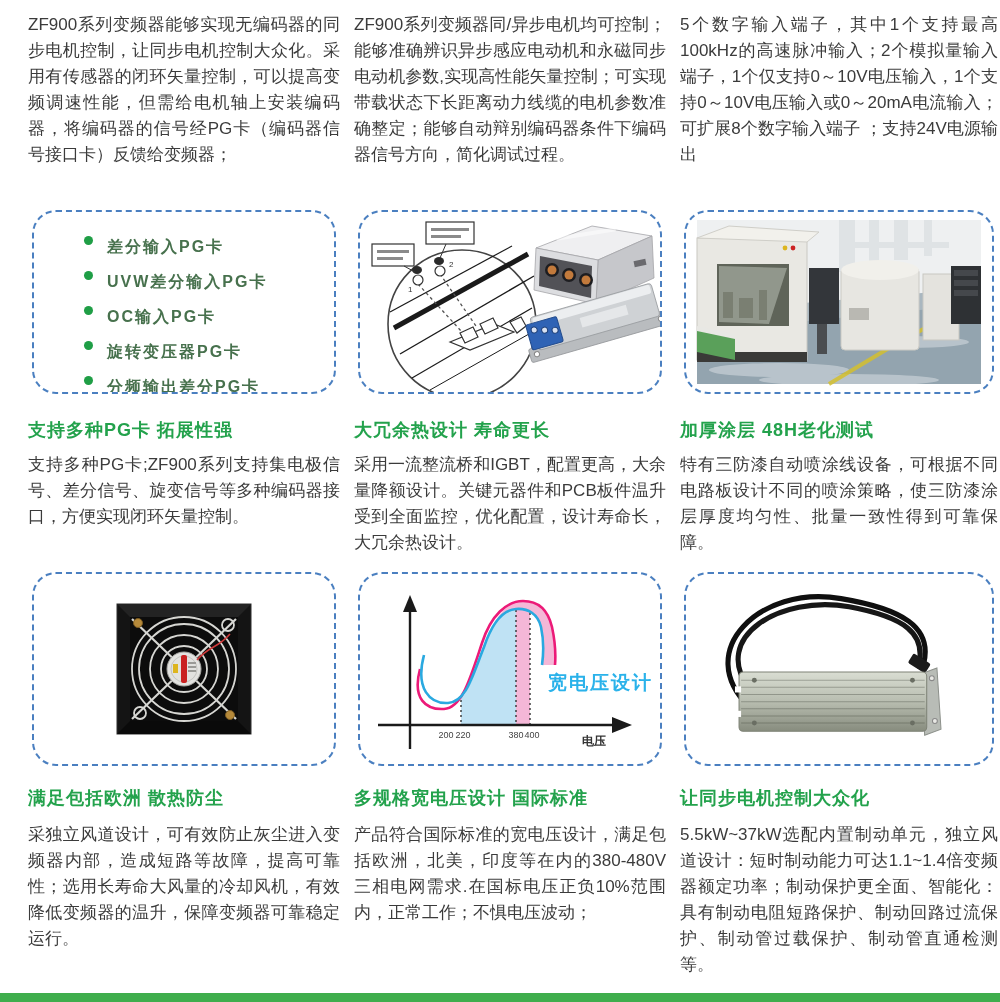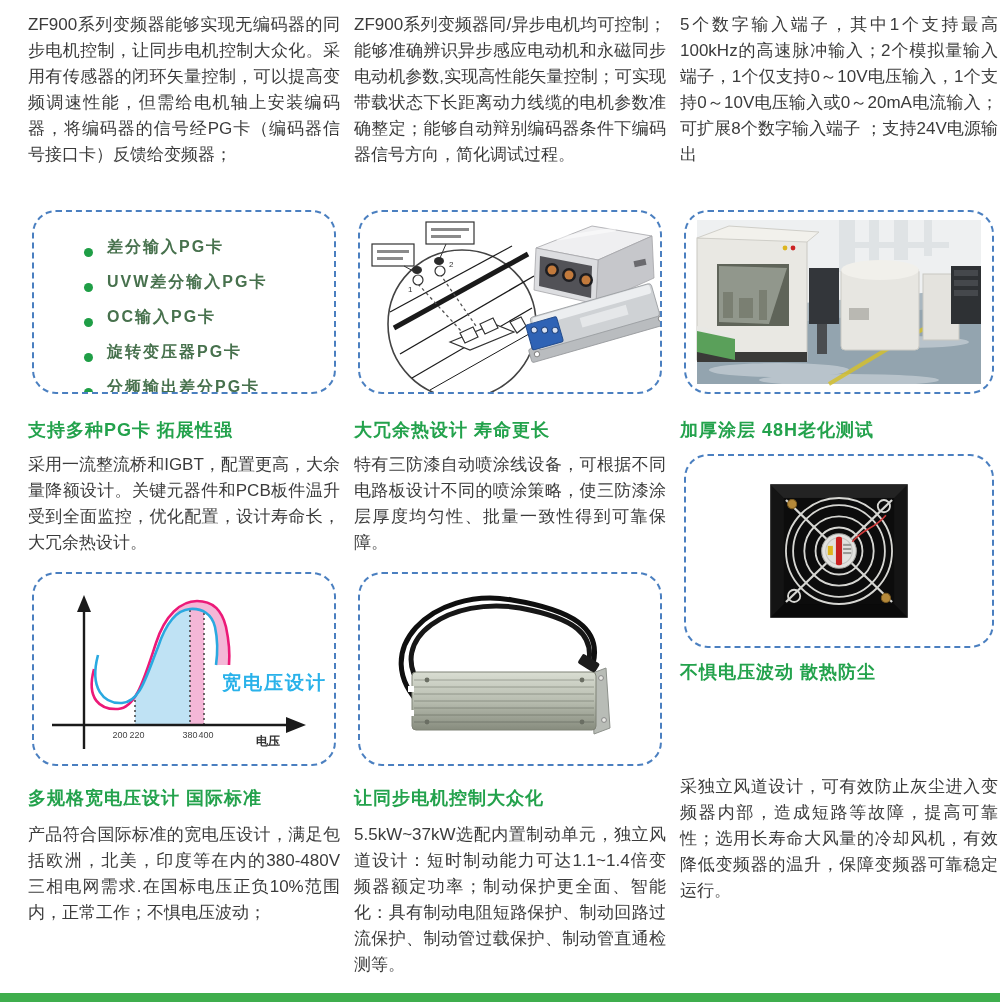--- a/index.html
+++ b/index.html
@@ -19,21 +19,21 @@
     border-radius:24px;
     margin:2px 4px 0 4px;
     position:relative;
     overflow:hidden;
     background:#fff;
   }
   .h184{height:180px;}
   .h192{height:190px;}
   .fhead{display:flex;align-items:center;color:#23a24c;font-size:18px;font-weight:bold;letter-spacing:1px;}
   .pg-list{padding:24px 0 0 50px;}
-  .pg-item{display:flex;align-items:flex-end;font-size:16px;line-height:21px;letter-spacing:2px;color:#47714d;font-weight:bold;}
+  .pg-item{display:flex;align-items:flex-start;font-size:16px;line-height:21px;letter-spacing:2px;color:#47714d;font-weight:bold;}
   .pg-item + .pg-item{margin-top:14px;}
   .dot{width:9px;height:9px;border-radius:50%;background:#1f9e46;display:inline-block;margin-right:14px;flex:0 0 auto;}
   .pg-ellipsis{margin:4px 0 0 23px;color:#6a8a6e;font-size:15px;letter-spacing:4px;font-weight:bold;}
   .bottom-bar{position:absolute;left:0;bottom:0;width:1000px;height:9px;}
   svg{display:block;}
 </style>
 </head>
 <body>
 
 <div class="page">
@@ -201,20 +201,21 @@
           <polygon points="8,118 46,126 46,148 8,140" fill="#5aa05a"></polygon>
           <polygon points="8,114 46,122 46,127 8,119" fill="#e8e8e4"></polygon>
         </g>
       </svg>
     </div>
 
     <div class="fhead">支持多种PG卡 拓展性强</div>
     <div class="fhead">大冗余热设计 寿命更长</div>
     <div class="fhead">加厚涂层 48H老化测试</div>
 
+    <p class="para">支持多种PG卡;ZF900系列支持集电极信号、差分信号、旋变信号等多种编码器接口，方便实现闭环矢量控制。</p>
     <p class="para">采用一流整流桥和IGBT，配置更高，大余量降额设计。关键元器件和PCB板件温升受到全面监控，优化配置，设计寿命长，大冗余热设计。</p>
     <p class="para">特有三防漆自动喷涂线设备，可根据不同电路板设计不同的喷涂策略，使三防漆涂层厚度均匀性、批量一致性得到可靠保障。</p>
 
     <div class="fbox h192">
       <svg viewBox="0 0 300 186" width="100%" height="100%">
         <g transform="translate(150,93)">
           <rect x="-67" y="-65" width="134" height="130" fill="#141414" stroke="#2e2e2e"></rect>
           <polygon points="-67,-65 67,-65 54,-52 -54,-52" fill="#232323"></polygon>
           <polygon points="-67,65 67,65 54,52 -54,52" fill="#0a0a0a"></polygon>
           <rect x="-54" y="-52" width="108" height="104" fill="#0c0c0c"></rect>
@@ -309,21 +310,21 @@
         </g>
         <rect x="48" y="110" width="6" height="6" fill="#ffffff"></rect>
         <rect x="48" y="134" width="6" height="6" fill="#ffffff"></rect>
         <circle cx="67" cy="104" r="2.4" fill="#6a6e63"></circle>
           <circle cx="67" cy="146" r="2.4" fill="#6a6e63"></circle>
         <circle cx="222" cy="104" r="2.4" fill="#6a6e63"></circle>
           <circle cx="222" cy="146" r="2.4" fill="#6a6e63"></circle>
       </svg>
     </div>
 
-    <div class="fhead">不惧电压波动 散热防尘</div>
+    <div class="fhead">满足包括欧洲 散热防尘</div>
     <div class="fhead">多规格宽电压设计 国际标准</div>
     <div class="fhead">让同步电机控制大众化</div>
 
     <p class="para">采独立风道设计，可有效防止灰尘进入变频器内部，造成短路等故障，提高可靠性；选用长寿命大风量的冷却风机，有效降低变频器的温升，保障变频器可靠稳定运行。</p>
     <p class="para">产品符合国际标准的宽电压设计，满足包括欧洲，北美，印度等在内的380-480V 三相电网需求.在国标电压正负10%范围内，正常工作；不惧电压波动；</p>
     <p class="para">5.5kW~37kW选配内置制动单元，独立风道设计：短时制动能力可达1.1~1.4倍变频器额定功率；制动保护更全面、智能化：具有制动电阻短路保护、制动回路过流保护、制动管过载保护、制动管直通检测等。</p>
 
   </div>
 
   <div class="bottom-bar" style="background: rgb(63, 174, 77);"></div>

